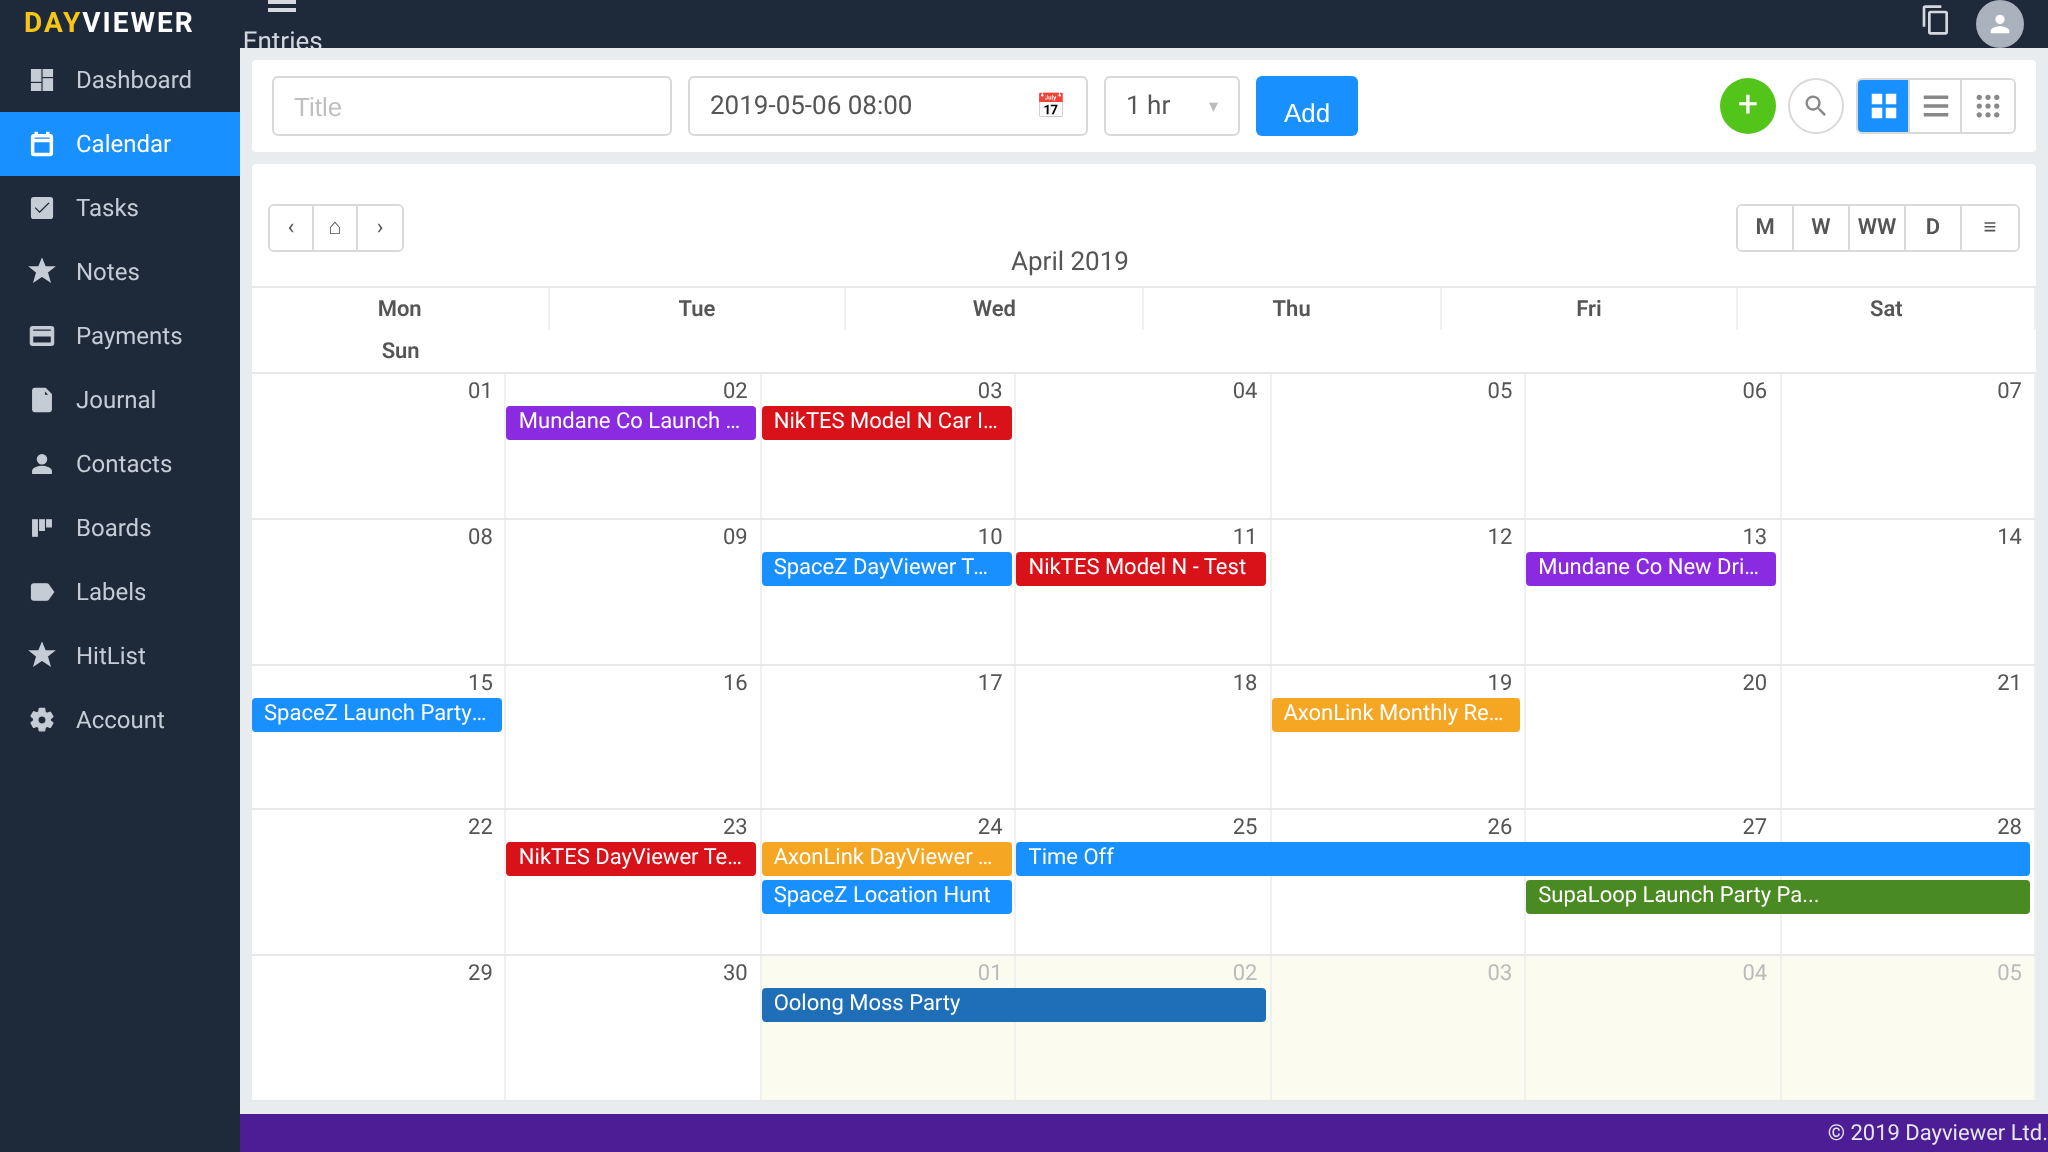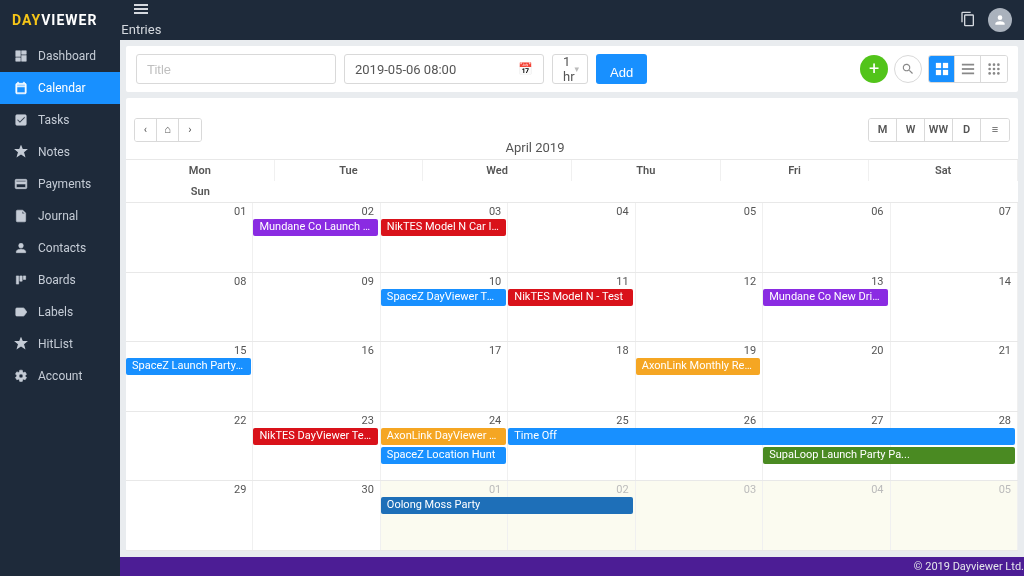--- a/index.html
+++ b/index.html
@@ -1,18 +1,18 @@
 <!DOCTYPE html>
 <html><head>
 <meta charset="utf-8">
 <style>
 * { margin: 0; padding: 0; box-sizing: border-box; }
 body { font-family: -apple-system, BlinkMacSystemFont, "Segoe UI", Roboto, sans-serif; font-size: 13px; color: #333; background: #f5f5f5; width: 1024px; height: 576px; overflow: hidden; }
 .app { display: flex; flex-direction: column; height: 100%; }
-.topbar { height: 40px; background: #1e2a3a; display: flex; align-items: center; padding: 0 12px; color: #fff; }
+.topbar { height: 24px; background: #1e2a3a; display: flex; align-items: center; padding: 0 12px; color: #fff; }
 .logo { display: flex; align-items: center; font-weight: 700; letter-spacing: 1px; font-size: 14px; }
 .logo .day { color: #f5c518; }
 .logo .viewer { color: #fff; }
 .topbar-title { margin-left: 24px; color: #d5d9df; font-size: 13px; display: flex; align-items: center; gap: 8px; cursor: pointer; flex-direction: column; }
 .hamburger { display: inline-block; width: 14px; height: 10px; border-top: 2px solid #d5d9df; border-bottom: 2px solid #d5d9df; position: relative; }
 .hamburger::before { content: ""; position: absolute; top: 2px; left: 0; width: 100%; border-top: 2px solid #d5d9df; }
 .topbar-right { margin-left: auto; display: flex; align-items: center; gap: 12px; }
 .avatar { width: 24px; height: 24px; border-radius: 50%; background: #aab2bd; display: flex; align-items: center; justify-content: center; }
 .avatar svg { width: 14px; height: 14px; fill: #fff; }
 .notif-icon svg { width: 16px; height: 16px; fill: #d5d9df; }
@@ -21,21 +21,21 @@
 .side-item { display: flex; align-items: center; gap: 10px; padding: 9px 14px; cursor: pointer; color: #c5ccd6; }
 .side-item.active { background: #1890ff; color: #fff; }
 .side-icon { width: 14px; height: 14px; display: inline-flex; align-items: center; justify-content: center; }
 .side-icon svg { width: 14px; height: 14px; fill: currentColor; stroke: currentColor; }
 .main { flex: 1; display: flex; flex-direction: column; background: #e9ecef; min-width: 0; }
 .toolbar { background: #fff; margin: 6px 6px 0 6px; padding: 8px 10px; display: flex; align-items: center; gap: 8px; border-radius: 2px; }
 .input { border: 1px solid #d9d9d9; border-radius: 3px; height: 30px; padding: 0 10px; font-size: 13px; color: #555; background: #fff; }
 .input::placeholder { color: #bfbfbf; }
 .title-input { width: 200px; }
 .date-input { width: 200px; display: flex; align-items: center; justify-content: space-between; color: #555; }
-.duration-sel { width: 36px; display: flex; align-items: center; justify-content: space-between; color: #555; }
+.duration-sel { width: 68px; display: flex; align-items: center; justify-content: space-between; color: #555; }
 .btn-primary { background: #1890ff; color: #fff; border: none; border-radius: 3px; height: 30px; padding: 11px 14px; font-size: 13px; cursor: pointer; }
 .toolbar-right { margin-left: auto; display: flex; align-items: center; gap: 6px; }
 .circle-btn { width: 28px; height: 28px; border-radius: 50%; display: flex; align-items: center; justify-content: center; cursor: pointer; }
 .circle-green { background: #52c41a; color: #fff; font-size: 18px; line-height: 1; }
 .circle-outline { border: 1px solid #d9d9d9; background: #fff; color: #888; }
 .view-group { display: flex; border: 1px solid #d9d9d9; border-radius: 3px; overflow: hidden; }
 .view-btn { width: 26px; height: 26px; display: flex; align-items: center; justify-content: center; cursor: pointer; background: #fff; color: #888; border-right: 1px solid #d9d9d9; }
 .view-btn:last-child { border-right: none; }
 .view-btn.active { background: #1890ff; color: #fff; }
 .view-btn svg { width: 14px; height: 14px; fill: currentColor; }

